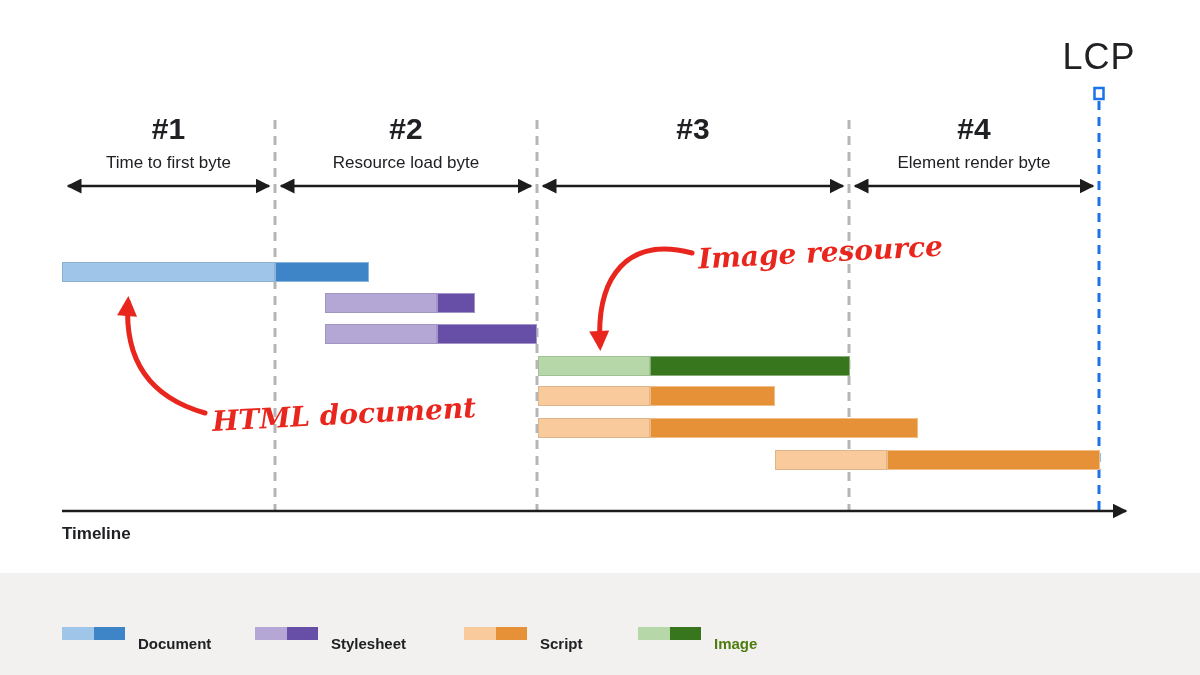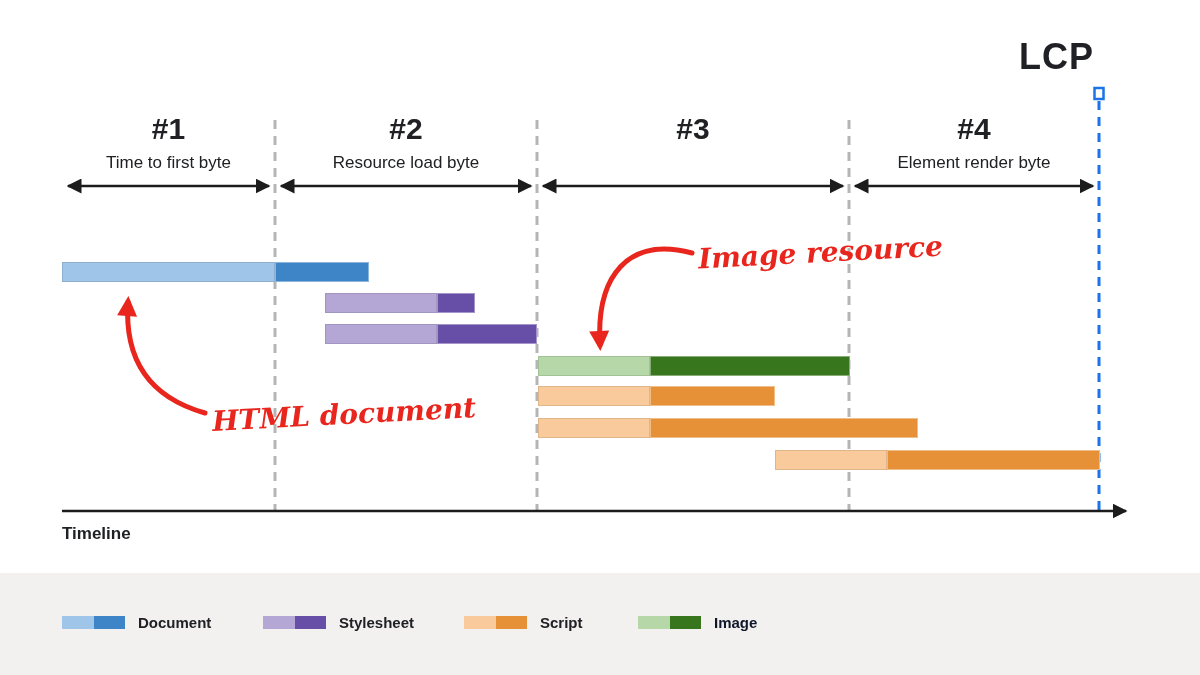--- a/index.html
+++ b/index.html
@@ -12,32 +12,32 @@
   #svg-base{z-index:1;}
   #bars{position:absolute;left:0;top:0;width:1200px;height:675px;z-index:2;}
   #svg-front{z-index:3;}
   #text-layer{position:absolute;left:0;top:0;width:1200px;height:675px;z-index:4;pointer-events:none;}
   .bar-seg{position:absolute;box-sizing:border-box;}
   .bar-seg.light{border:1px solid rgba(0,0,0,0.10);}
   .bar-seg.dark{border:1px solid rgba(255,255,255,0.40);}
   .phase{position:absolute;text-align:center;}
   .phase-num{font-size:30px;font-weight:700;line-height:34px;}
   .phase-label{font-size:17px;font-weight:500;line-height:20px;margin-top:7px;}
-  .lcp-label{position:absolute;left:1019px;top:36px;width:160px;
-    font-size:36px;font-weight:700;letter-spacing:1px;}
+  .lcp-label{position:absolute;left:1019px;top:36px;width:160px;text-align:center;
+    font-size:36px;font-weight:400;letter-spacing:1px;}
   .annotation{position:absolute;font-family:"DejaVu Serif",serif;font-style:italic;
     font-weight:700;font-size:28px;white-space:nowrap;}
   #ann-html{left:212px;top:398px;transform:rotate(-3deg);}
   #ann-img{left:698px;top:236px;transform:rotate(-3deg);}
   .timeline-label{position:absolute;left:62px;top:524px;font-size:17px;font-weight:700;}
   .legend-strip{position:absolute;left:0;top:573px;width:1200px;height:102px;}
   .legend-item{position:absolute;top:614px;display:flex;align-items:center;z-index:5;}
   .legend-swatch{display:flex;width:63px;height:13px;}
   .legend-swatch span{width:50%;height:100%;display:block;}
-  .legend-label{margin-left:13px;font-size:15px;font-weight:700;}
+  .legend-label{margin-left:13px;font-size:15px;font-weight:700;margin-top:21px;}
 </style>
 </head>
 <body>
 
 <div id="canvas">
 
   <svg id="svg-base" class="layer">
     <defs>
       <marker id="ah-black" viewBox="0 0 10 10" refX="9" refY="5" markerWidth="6" markerHeight="6" orient="auto-start-reverse" markerUnits="strokeWidth">
         <path d="M0,0 L10,5 L0,10 z" fill="#1c1c1c"></path>
@@ -106,36 +106,36 @@
 
   <div class="legend-strip" style="background: rgb(242, 241, 240);"></div>
   <div id="legend-items">
       <div class="legend-item" style="left: 62px;">
         <div class="legend-swatch">
           <span style="background: rgb(159, 197, 232);"></span>
           <span style="background: rgb(61, 133, 198);"></span>
         </div>
         <span class="legend-label" style="color: rgb(32, 33, 36);">Document</span>
       </div>
-      <div class="legend-item" style="left: 263px; text-align: center;">
+      <div class="legend-item" style="left: 255px; text-align: center;">
         <div class="legend-swatch">
           <span style="background: rgb(180, 167, 214);"></span>
           <span style="background: rgb(103, 78, 167);"></span>
         </div>
         <span class="legend-label" style="color: rgb(32, 33, 36);">Stylesheet</span>
       </div>
       <div class="legend-item" style="left: 464px; justify-content: center;">
         <div class="legend-swatch">
           <span style="background: rgb(249, 203, 156);"></span>
           <span style="background: rgb(230, 145, 56);"></span>
         </div>
         <span class="legend-label" style="color: rgb(32, 33, 36);">Script</span>
       </div>
       <div class="legend-item" style="left: 638px;">
         <div class="legend-swatch">
           <span style="background: rgb(182, 215, 168);"></span>
           <span style="background: rgb(56, 118, 29);"></span>
         </div>
-        <span class="legend-label" style="color: #0f172a;">Image</span>
+        <span class="legend-label" style="color: #4d7c0f;">Image</span>
       </div>
     </div>
 
 </div>
 
 </body></html>

